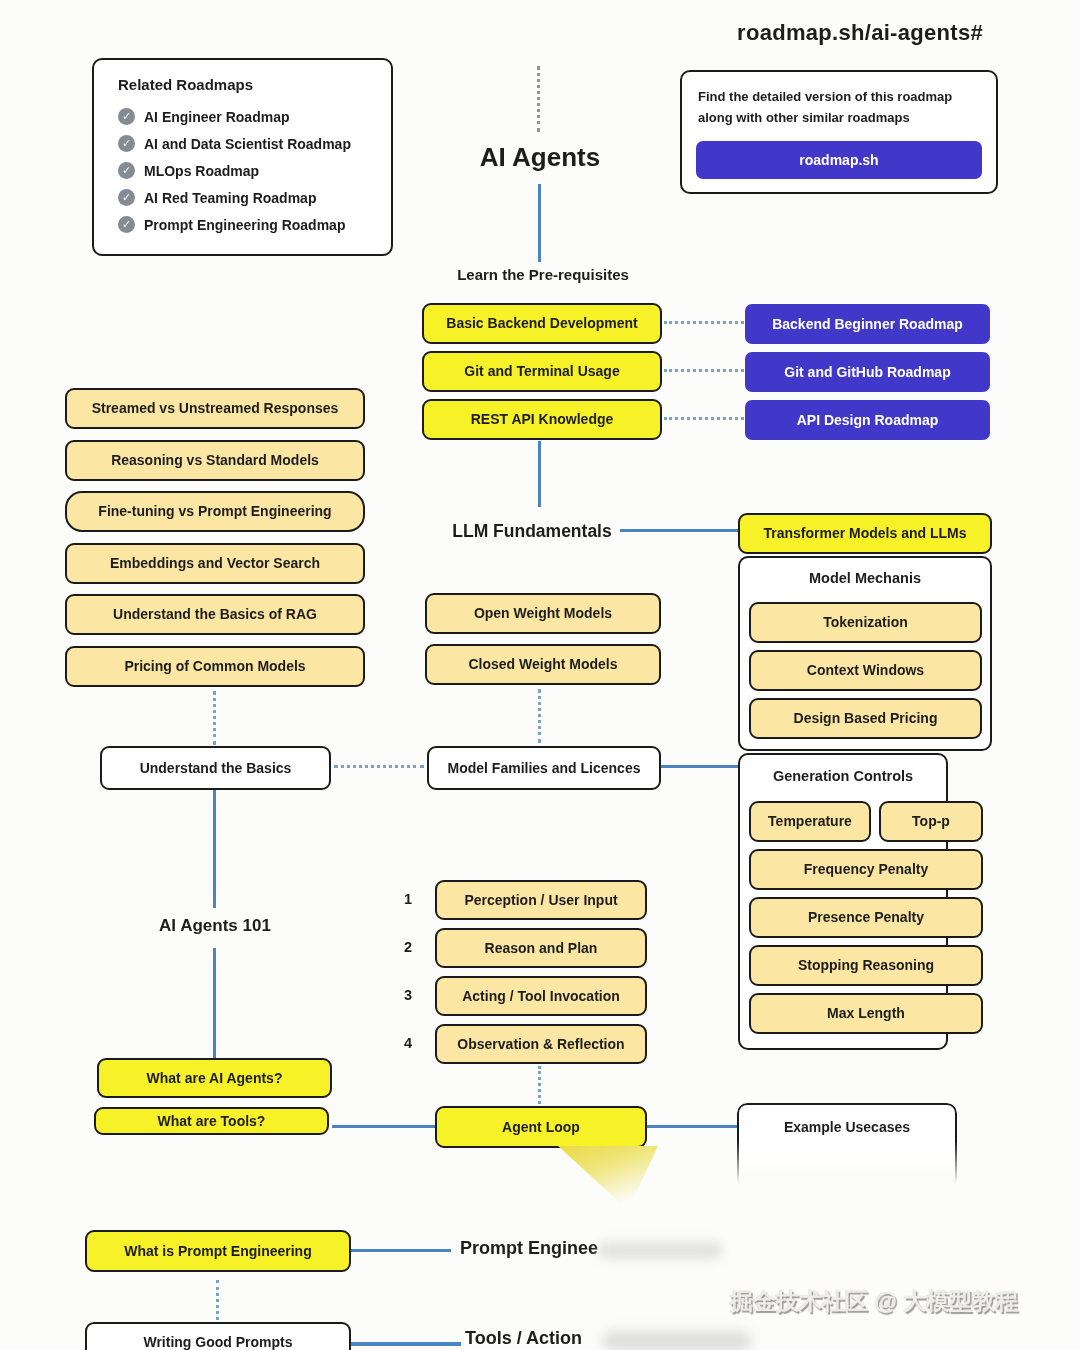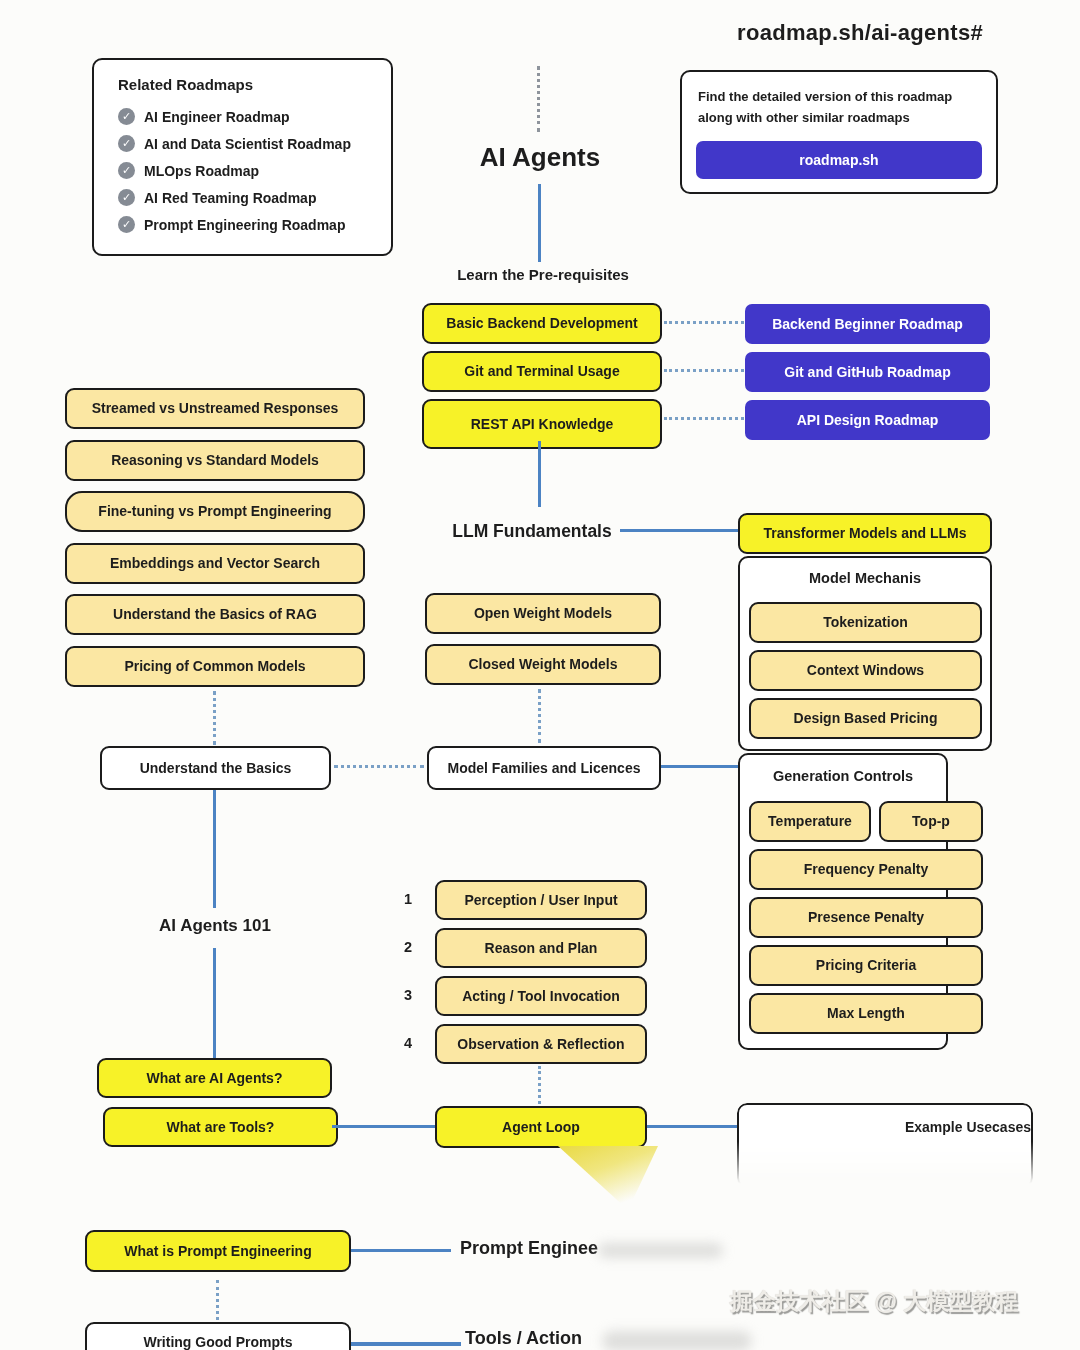--- a/index.html
+++ b/index.html
@@ -127,21 +127,21 @@
     <div class="find-btn">roadmap.sh</div>
   </div>
 
   <div class="vdots gray" style="left:537px; top:66px; height:66px;"></div>
   <div class="label" style="left:440px; top:142px; width:200px; text-align:center; font-size:26px;">AI Agents</div>
   <div class="vline" style="left:538px; top:184px; height:78px;"></div>
   <div class="label" style="left:420px; top:266px; width:246px; text-align:center; font-size:15px;">Learn the Pre-requisites</div>
 
   <div class="node yellow" style="left:422px; top:303px; width:240px; height:41px;">Basic Backend Development</div>
   <div class="node yellow" style="left:422px; top:351px; width:240px; height:41px;">Git and Terminal Usage</div>
-  <div class="node yellow" style="left:422px; top:399px; width:240px; height:50px;">REST API Knowledge</div>
+  <div class="node yellow" style="left:422px; top:399px; width:240px; height:41px;">REST API Knowledge</div>
 
   <div class="hdots" style="left:664px; top:321px; width:80px;"></div>
   <div class="hdots" style="left:664px; top:369px; width:80px;"></div>
   <div class="hdots" style="left:664px; top:417px; width:80px;"></div>
 
   <div class="purple" style="left:745px; top:304px; width:245px; height:40px;">Backend Beginner Roadmap</div>
   <div class="purple" style="left:745px; top:352px; width:245px; height:40px;">Git and GitHub Roadmap</div>
   <div class="purple" style="left:745px; top:400px; width:245px; height:40px;">API Design Roadmap</div>
 
   <div class="vline" style="left:538px; top:441px; height:66px;"></div>
@@ -176,48 +176,48 @@
   <div class="hdots" style="left:334px; top:765px; width:90px;"></div>
   <div class="node" style="left:427px; top:746px; width:234px; height:44px;">Model Families and Licences</div>
   <div class="hline" style="left:661px; top:765px; width:77px;"></div>
 
   <div class="groupbox" style="left:738px; top:753px; width:210px; height:297px;">
     <div class="group-title" style="top:13px;">Generation Controls</div>
     <div class="node tan" style="left:9px; top:46px; width:122px; height:41px;">Temperature</div>
     <div class="node tan" style="left:139px; top:46px; width:104px; height:41px;">Top-p</div>
     <div class="node tan" style="left:9px; top:94px; width:234px; height:41px;">Frequency Penalty</div>
     <div class="node tan" style="left:9px; top:142px; width:234px; height:41px;">Presence Penalty</div>
-    <div class="node tan" style="left:9px; top:190px; width:234px; height:41px;">Pricing Criteria</div>
+    <div class="node tan" style="left:9px; top:190px; width:234px; height:41px;">Stopping Reasoning</div>
     <div class="node tan" style="left:9px; top:238px; width:234px; height:41px;">Max Length</div>
   </div>
 
   <div class="vline" style="left:213px; top:790px; height:118px;"></div>
   <div class="label" style="left:140px; top:916px; width:150px; text-align:center; font-size:17px;">AI Agents 101</div>
   <div class="vline" style="left:213px; top:948px; height:110px;"></div>
 
   <div class="stepnum" style="left:404px; top:891px;">1</div>
   <div class="node tan" style="left:435px; top:880px; width:212px; height:40px;">Perception / User Input</div>
   <div class="stepnum" style="left:404px; top:939px;">2</div>
   <div class="node tan" style="left:435px; top:928px; width:212px; height:40px;">Reason and Plan</div>
   <div class="stepnum" style="left:404px; top:987px;">3</div>
   <div class="node tan" style="left:435px; top:976px; width:212px; height:40px;">Acting / Tool Invocation</div>
   <div class="stepnum" style="left:404px; top:1035px;">4</div>
   <div class="node tan" style="left:435px; top:1024px; width:212px; height:40px;">Observation &amp; Reflection</div>
 
   <div class="vdots" style="left:538px; top:1066px; height:38px;"></div>
 
   <div class="node yellow" style="left:97px; top:1058px; width:235px; height:40px;">What are AI Agents?</div>
-  <div class="node yellow" style="left:103px; top:1107px; width:235px; height:40px;">What are Tools?</div>
+  <div class="node yellow" style="left:94px; top:1107px; width:235px; height:28px;">What are Tools?</div>
   <div class="hline" style="left:332px; top:1125px; width:103px;"></div>
   <div class="node yellow" style="left:435px; top:1106px; width:212px; height:42px;">Agent Loop</div>
   <div class="hline" style="left:647px; top:1125px; width:90px;"></div>
 
   <div class="triangle"></div>
 
-  <div class="fadebox" style="left:737px; top:1103px; width:296px; height:85px;text-align:right;">Example Usecases</div>
+  <div class="fadebox" style="left:737px; top:1103px; width:220px; height:85px;">Example Usecases</div>
 
   <div class="node yellow" style="left:85px; top:1230px; width:266px; height:42px;">What is Prompt Engineering</div>
   <div class="hline" style="left:351px; top:1249px; width:100px;"></div>
   <div class="label" style="left:460px; top:1238px; font-size:18px;">Prompt Enginee</div>
   <div class="smudge" style="left:598px; top:1243px; width:125px; height:15px;"></div>
 
   <div class="vdots" style="left:216px; top:1280px; height:40px;"></div>
 
   <div class="node" style="left:85px; top:1322px; width:266px; height:50px; align-items:flex-start; padding-top:10px;">Writing Good Prompts</div>
   <div class="hline" style="left:351px; top:1342px; width:110px; height:4px;"></div>

